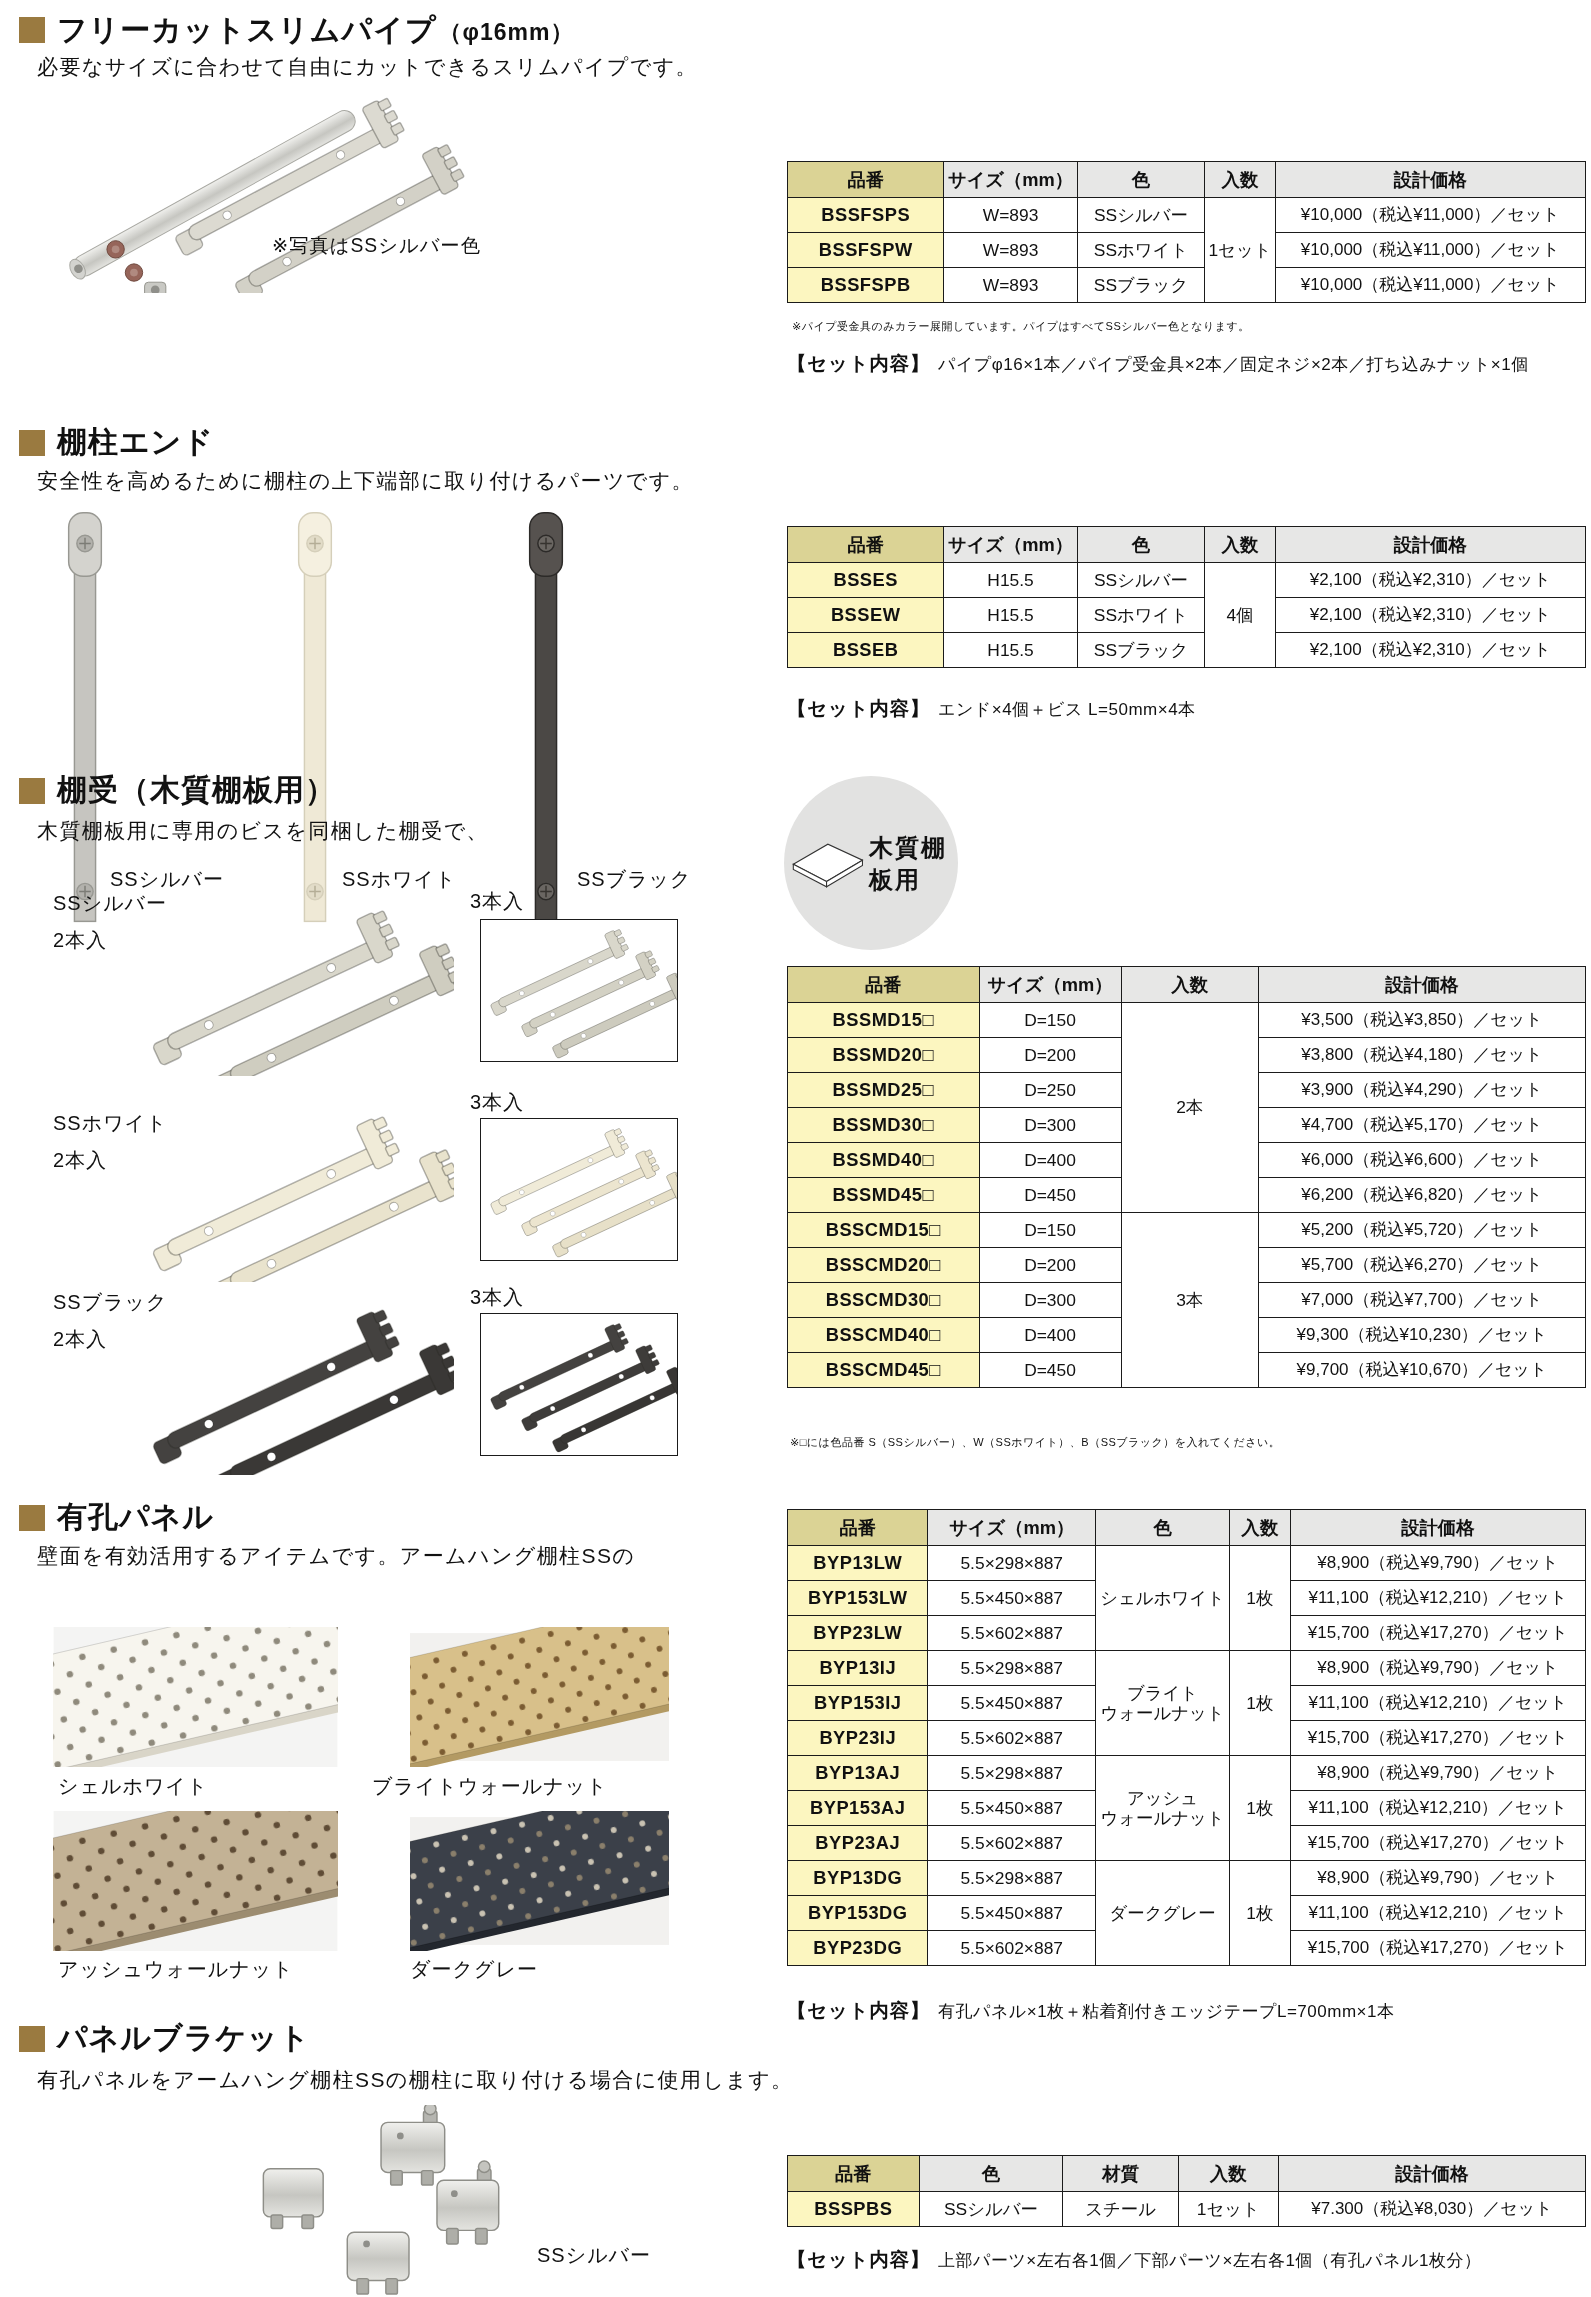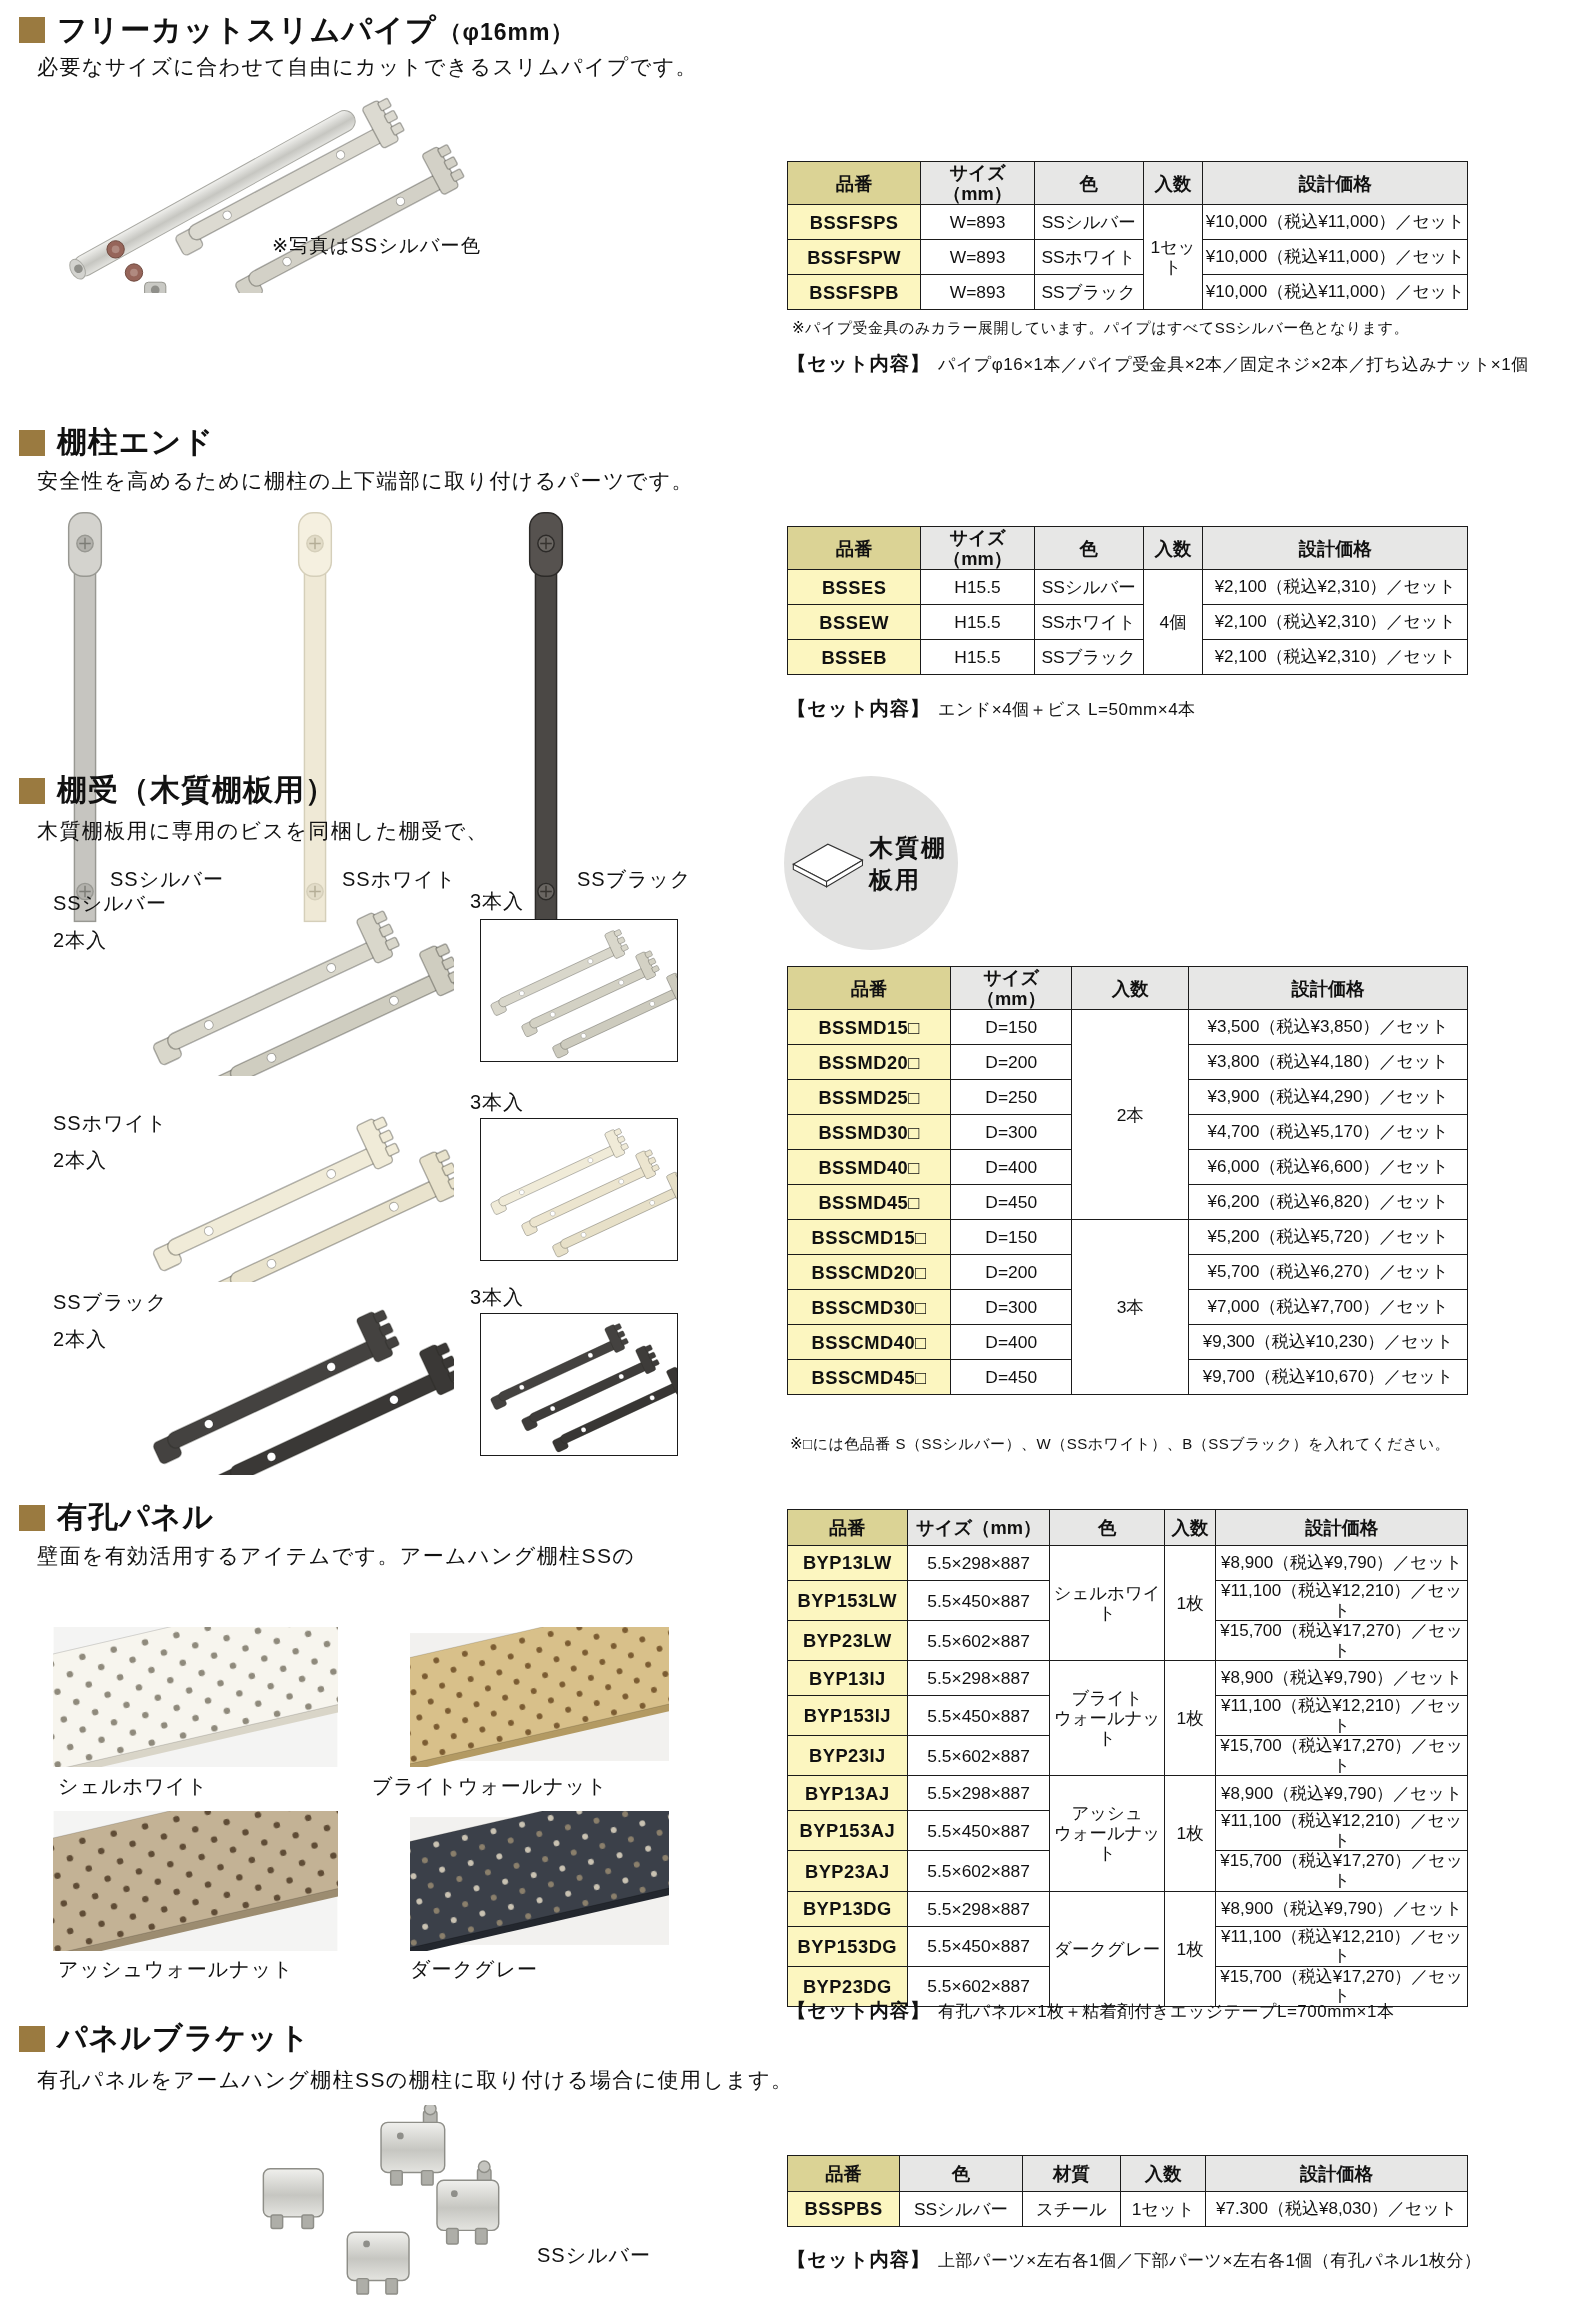--- a/index.html
+++ b/index.html
@@ -6,26 +6,26 @@
   body{font-family:"Liberation Sans","DejaVu Sans",sans-serif;color:#111;}
   .page{position:relative;width:1591px;height:2298px;background:#fff;overflow:hidden;}
   .abs{position:absolute;}
   
   .sec-head{display:flex;align-items:center;gap:11.6px;}
   .bullet{width:26px;height:26px;background:#9a7a40;flex:0 0 auto;}
   .sec-head h2{margin:0;font-size:30px;font-weight:700;letter-spacing:1px;display:flex;align-items:baseline;}
   .t-sub{font-size:23px;font-weight:700;margin-left:1.9px;}
   .desc{margin:0;font-size:21px;font-weight:500;letter-spacing:1.4px;line-height:1.35;}
   .plabel{font-size:20px;font-weight:500;letter-spacing:1px;}
-  .note{font-size:15px;letter-spacing:0.5px;}
+  .note{font-size:11px;letter-spacing:0.5px;}
   .setline{white-space:nowrap;}
   .set-label{font-size:19.3px;font-weight:700;letter-spacing:1px;}
   .set-content{font-size:17px;margin-left:7.7px;letter-spacing:0.5px;}
   
-  table.tbl{border-collapse:collapse;width:681px;table-layout:fixed;}
+  table.tbl{border-collapse:collapse;width:799px;table-layout:fixed;}
   .tbl th,.tbl td{border:1.9px solid #1b1b1b;text-align:center;vertical-align:middle;
     padding:0 1.9px;white-space:pre-line;line-height:1.15;}
   .tbl th{background:#e7e7e6;font-size:18.3px;font-weight:600;height:35px;}
   .tbl th.ph{background:#dbd395;}
   .tbl td{font-size:17.4px;font-weight:500;height:34px;background:#fff;}
   .tbl td.part{background:#fcf6c0;font-weight:600;font-size:18.3px;letter-spacing:0.5px;}
   .tbl td.price{font-size:17px;}
   
   .badge{width:174px;height:174px;border-radius:50%;background:#e2e2e1;display:flex;
     flex-direction:row;align-items:center;justify-content:center;}

